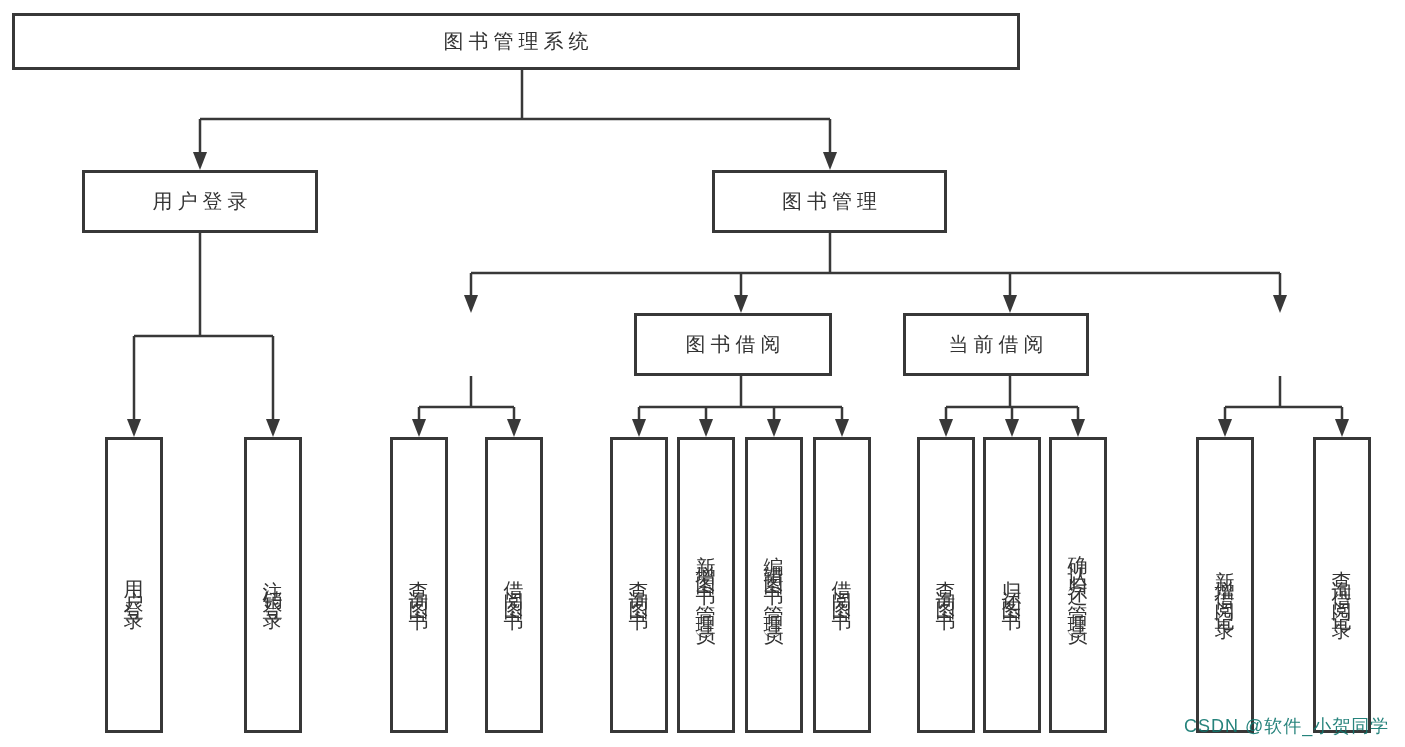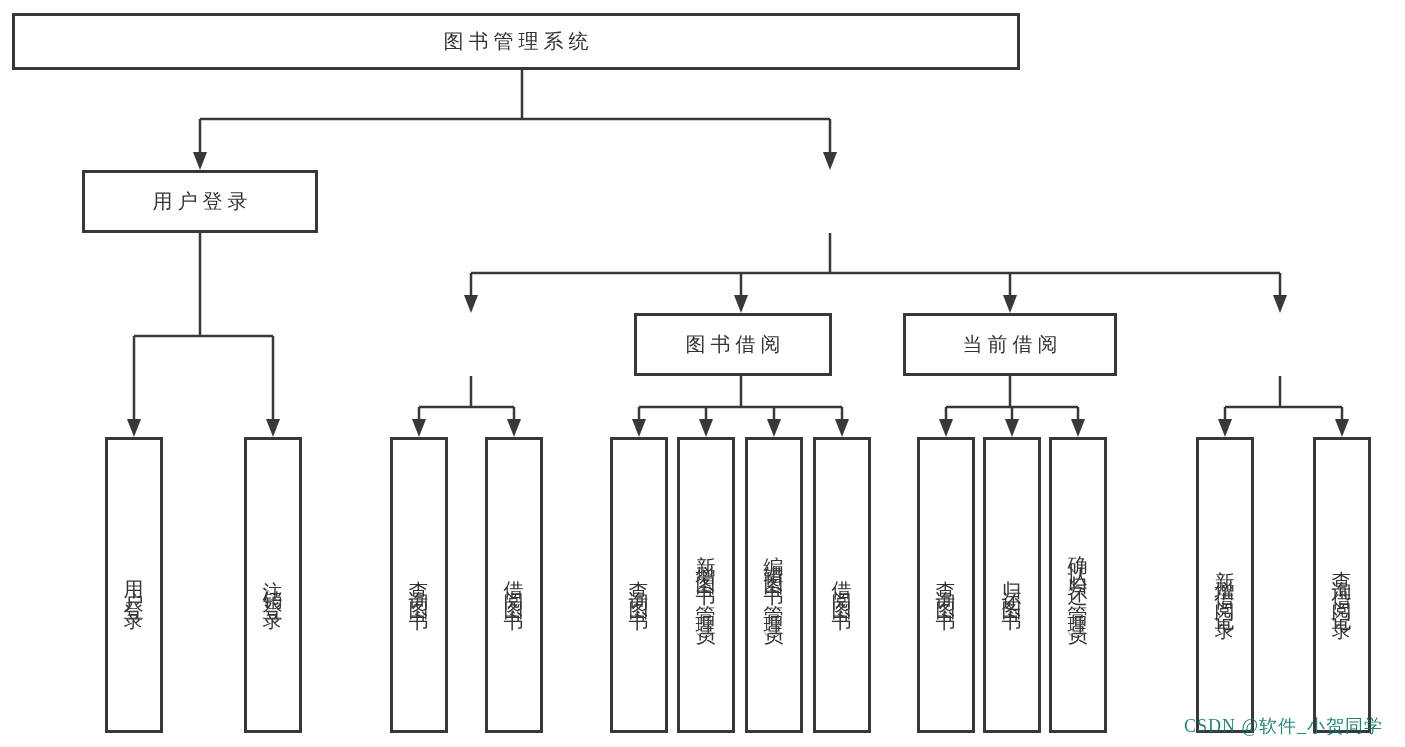--- a/index.html
+++ b/index.html
@@ -7,21 +7,20 @@
     padding: 0;
     background: #ffffff;
     font-family: "Liberation Sans", "DejaVu Sans", sans-serif;
   }
   .stage {
     position: relative;
     width: 1405px;
     height: 747px;
     background: #ffffff;
     overflow: hidden;
-    font-family: Liberation Serif, serif;
   }
   .connectors {
     position: absolute;
     left: 0;
     top: 0;
     z-index: 1;
   }
   .hbox {
     position: absolute;
     box-sizing: border-box;
@@ -118,25 +117,28 @@
     </g>
   </svg>
 
   <div class="hbox" style="left:12px; top:13px; width:1008px; height:57px">
     <span>图书管理系统</span>
   </div>
 
   <div class="hbox" style="left:82px; top:170px; width:236px; height:63px">
     <span>用户登录</span>
   </div>
+  <div class="hbox" style="left:712px; top:170px; width:235px; height:63px">
+    <span>图书管理</span>
+  </div>
 
   <div class="hbox" style="left:634px; top:313px; width:198px; height:63px">
     <span>图书借阅</span>
   </div>
-  <div class="hbox" style="left:903px; top:313px; width:214px; height:63px">
+  <div class="hbox" style="left:903px; top:313px; width:186px; height:63px">
     <span>当前借阅</span>
   </div>
 
   <div class="vbox" style="left:105px">
     <span>用户登录</span>
   </div>
   <div class="vbox" style="left:244px">
     <span>注销登录</span>
   </div>
 

